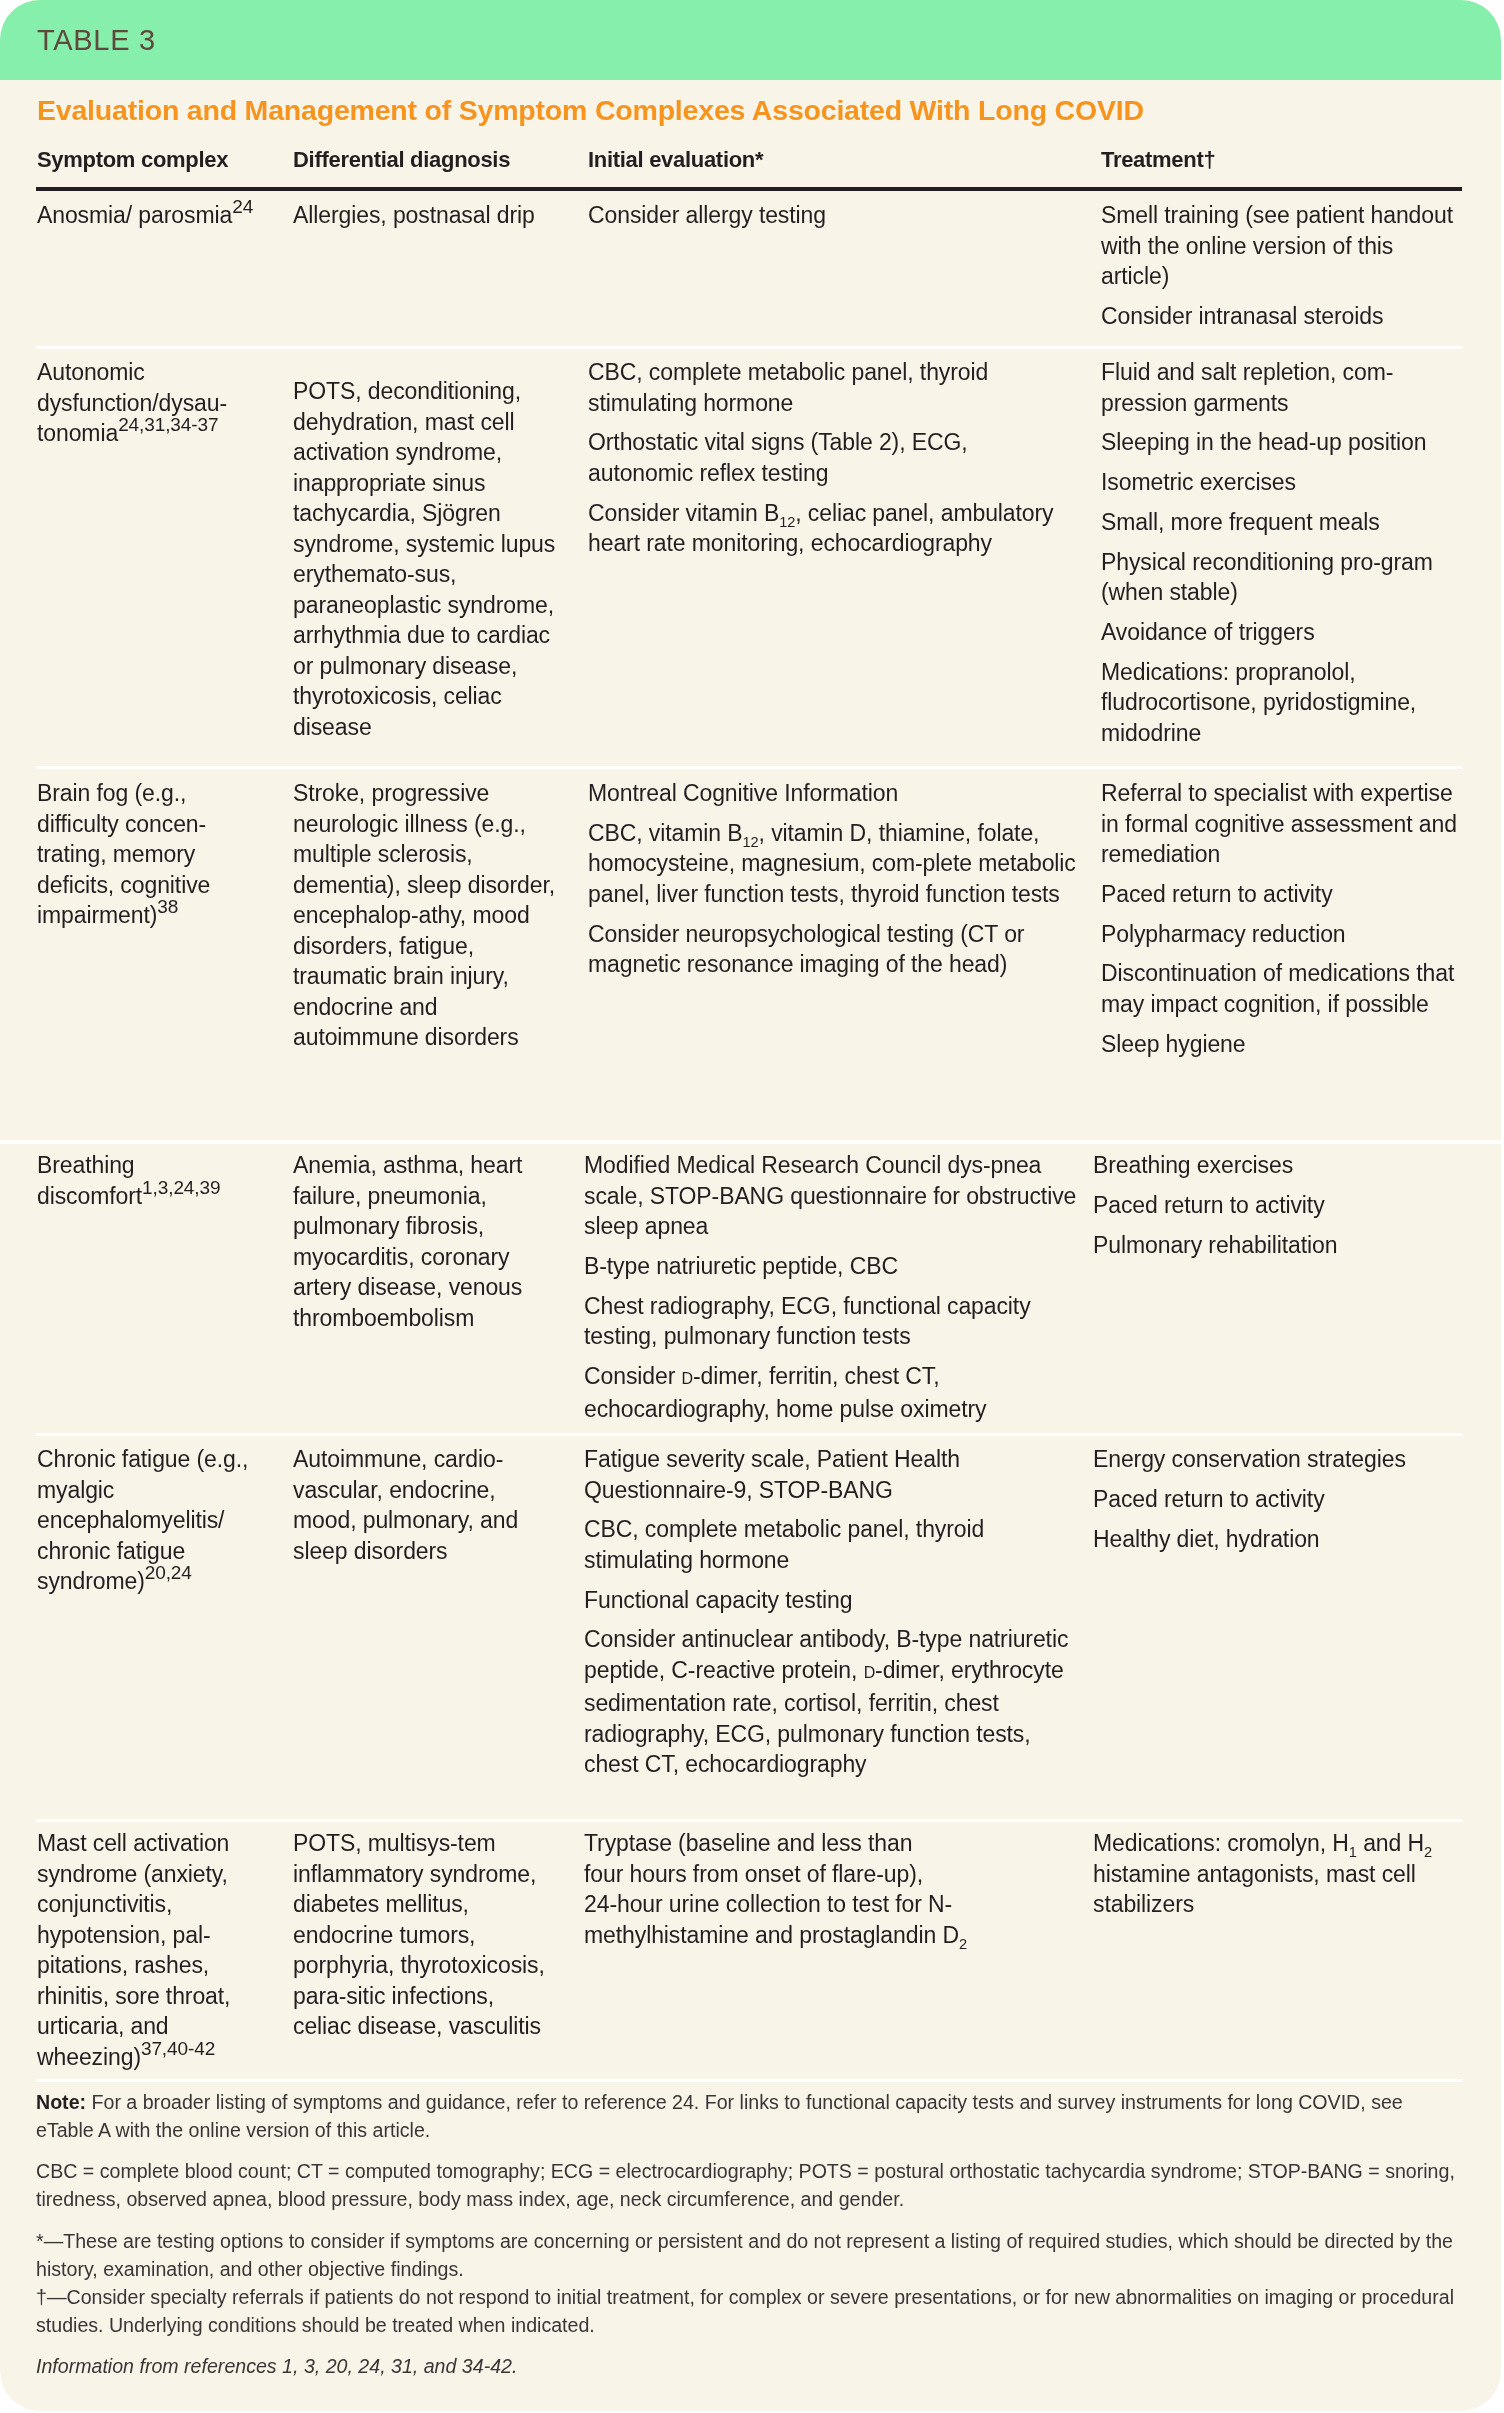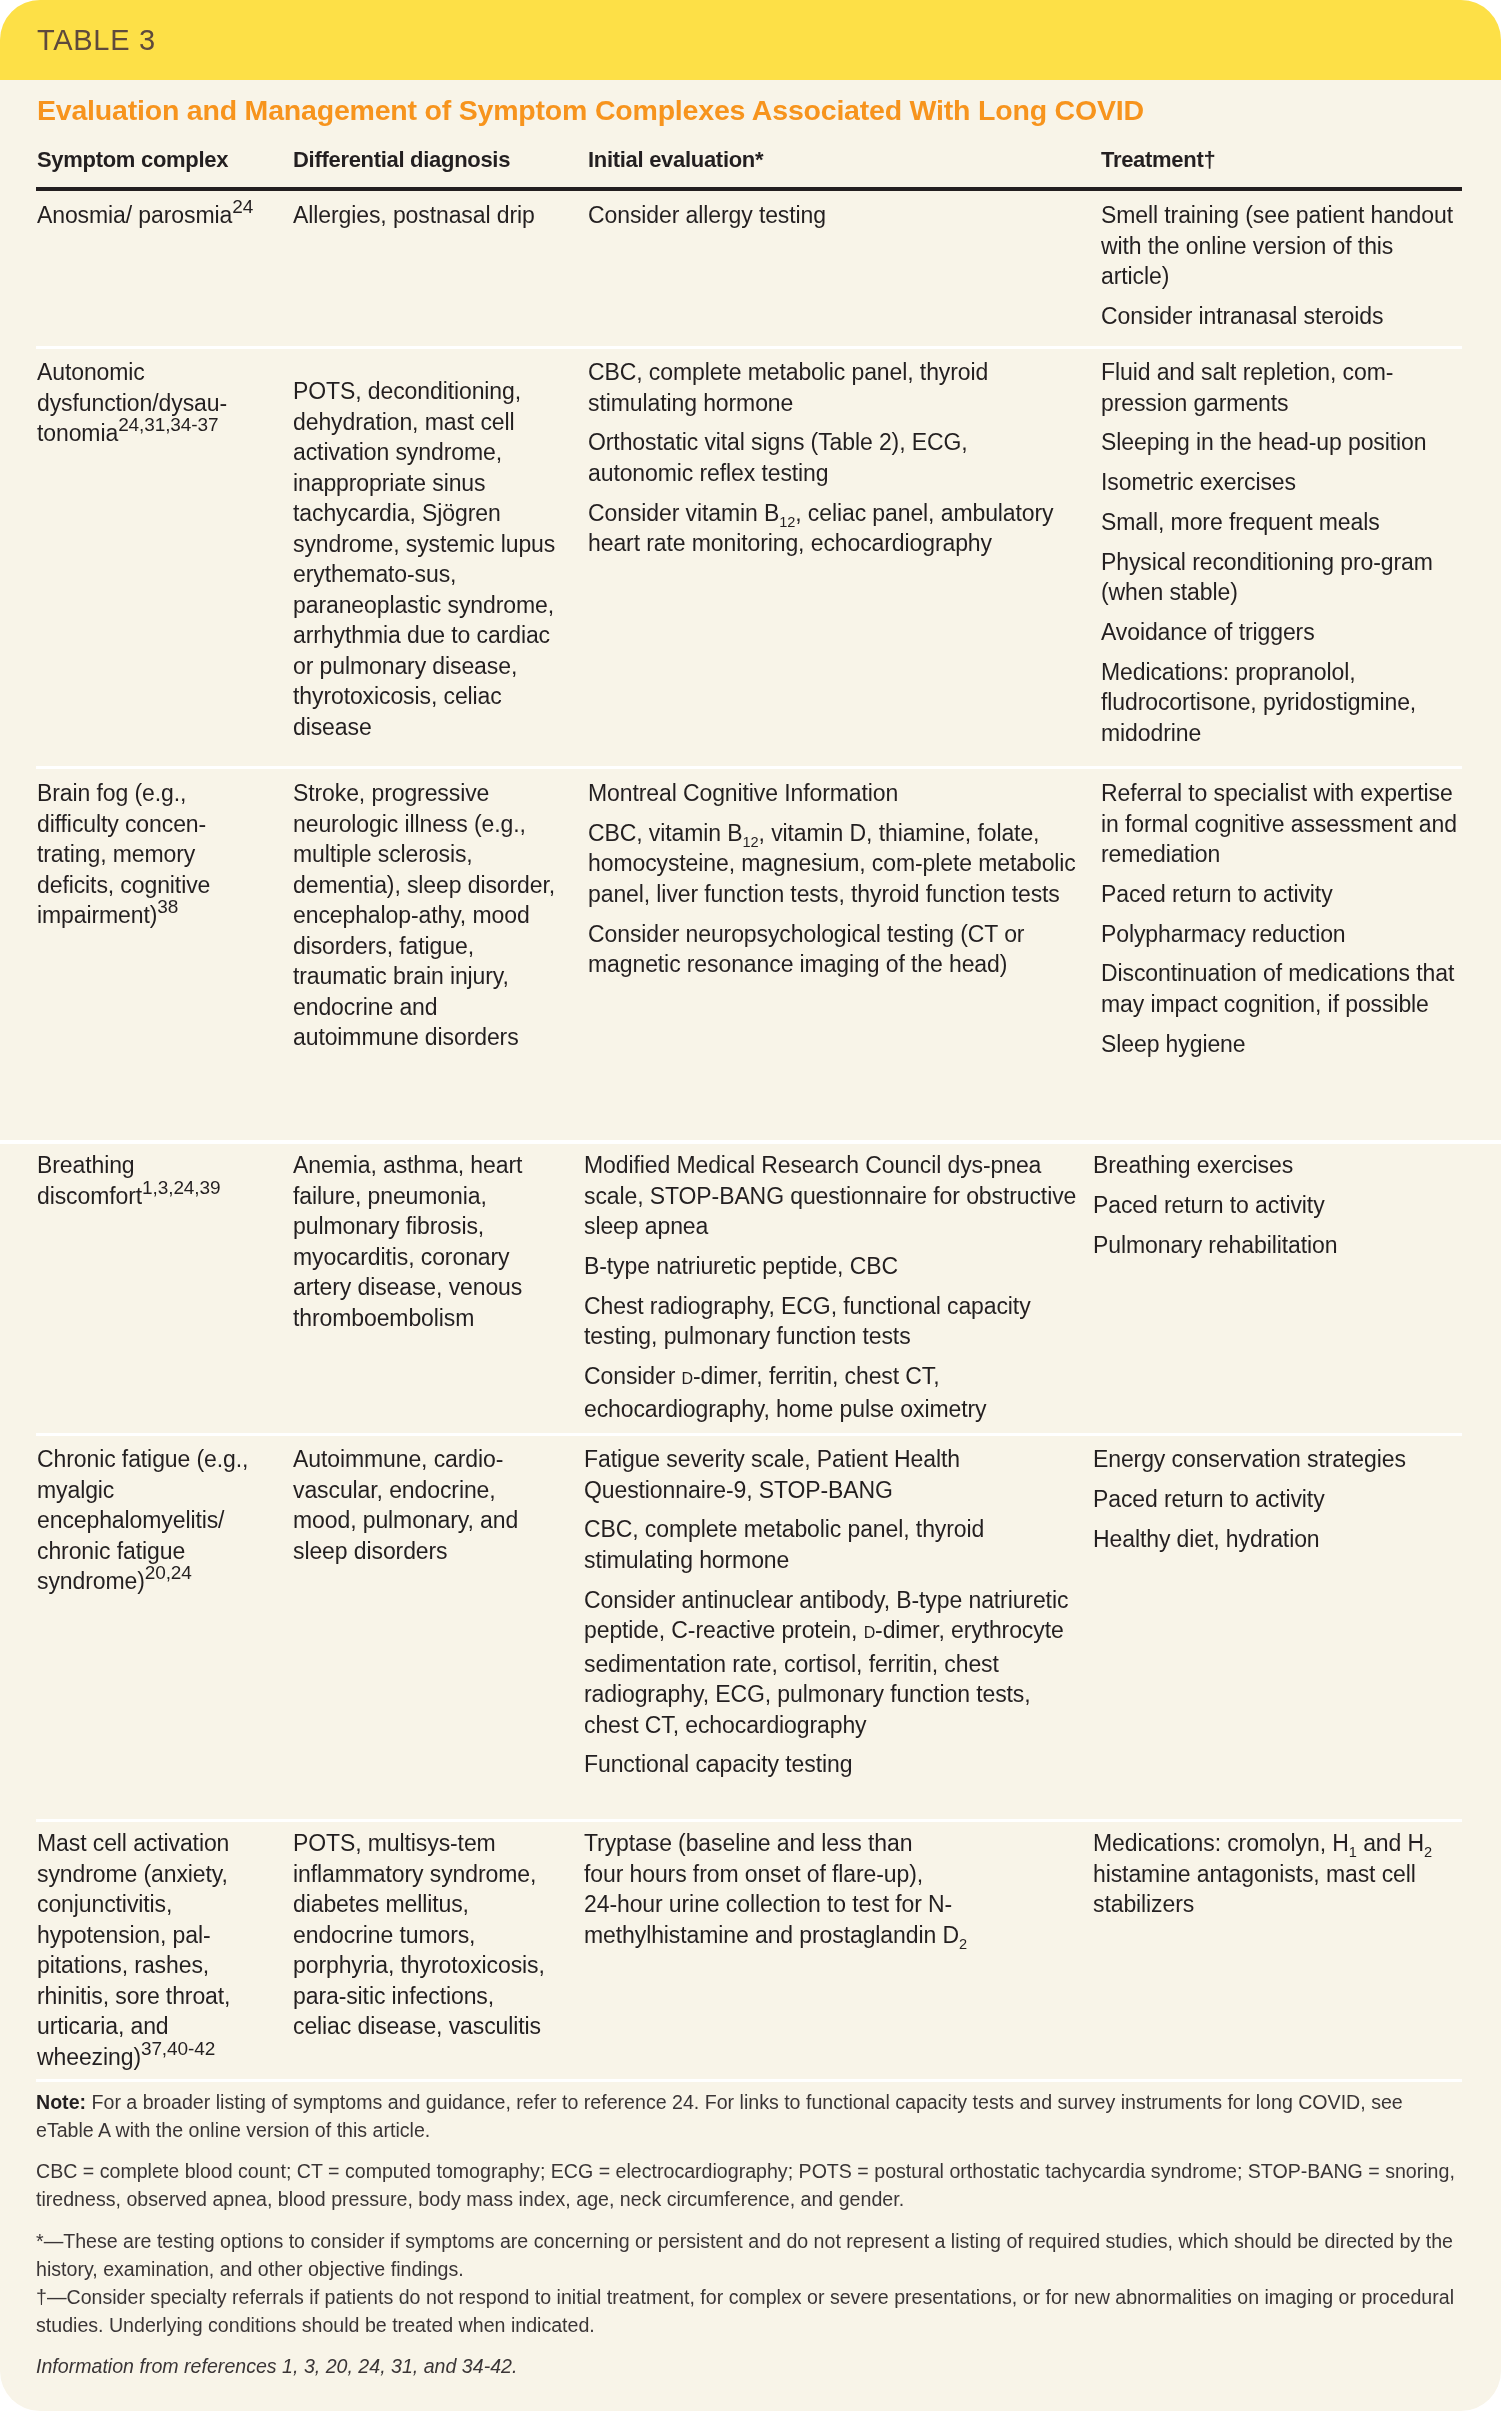--- a/index.html
+++ b/index.html
@@ -10,21 +10,21 @@
     color: #231f20;
   }
   .card {
     position: absolute; left: 0; top: 0; width: 1501px; height: 2411px;
     background: #f8f4e8;
     border-radius: 40px 40px 40px 40px;
     overflow: hidden;
   }
   .band {
     position: absolute; left: 0; top: 0; right: 0; height: 80px;
-    background: #fde047;
+    background: #86efac;
   }
   .band-label {
     position: absolute; left: 37px; top: 24px;
     font-family: "Liberation Sans", sans-serif;
     font-size: 29px; letter-spacing: 0.7px; color: #5e4a3c;
   }
   .title {
     position: absolute; left: 37px; top: 94px;
     font-family: "Liberation Sans", sans-serif; font-weight: bold;
     font-size: 28.5px; color: #f7941d; letter-spacing: -0.2px;
@@ -145,22 +145,22 @@
   </div>
   <div class="row-rule" style="top:1433px"></div>
 
   <div class="cell" style="left:37px;top:1444px;width:232px">
     <span>Chronic fatigue (e.g., myalgic encephalomyelitis/ chronic fatigue syndrome)</span><sup>20,24</sup>
   </div>
   <div class="cell" style="left:293px;top:1444px;width:272px">Autoimmune, cardio-vascular, endocrine, mood, pulmonary, and sleep disorders</div>
   <div class="cell" style="left:584px;top:1444px;width:498px">
     <p>Fatigue severity scale, Patient Health Questionnaire-9, STOP-BANG</p>
     <p>CBC, complete metabolic panel, thyroid stimulating hormone</p>
+    <p>Functional capacity testing</p>
     <p>Consider antinuclear antibody, B-type natriuretic peptide, C-reactive protein, <span class="sc">D</span>-dimer, erythrocyte sedimentation rate, cortisol, ferritin, chest radiography, ECG, pulmonary function tests, chest CT, echocardiography</p>
-    <p>Functional capacity testing</p>
   </div>
   <div class="cell" style="left:1093px;top:1444px;width:370px">
     <p>Energy conservation strategies</p>
     <p>Paced return to activity</p>
     <p>Healthy diet, hydration</p>
   </div>
   <div class="row-rule" style="top:1819px"></div>
 
   <div class="cell" style="left:37px;top:1828px;width:232px">
     <span>Mast cell activation syndrome (anxiety, conjunctivitis, hypotension, pal-pitations, rashes, rhinitis, sore throat, urticaria, and wheezing)</span><sup>37,40-42</sup>

